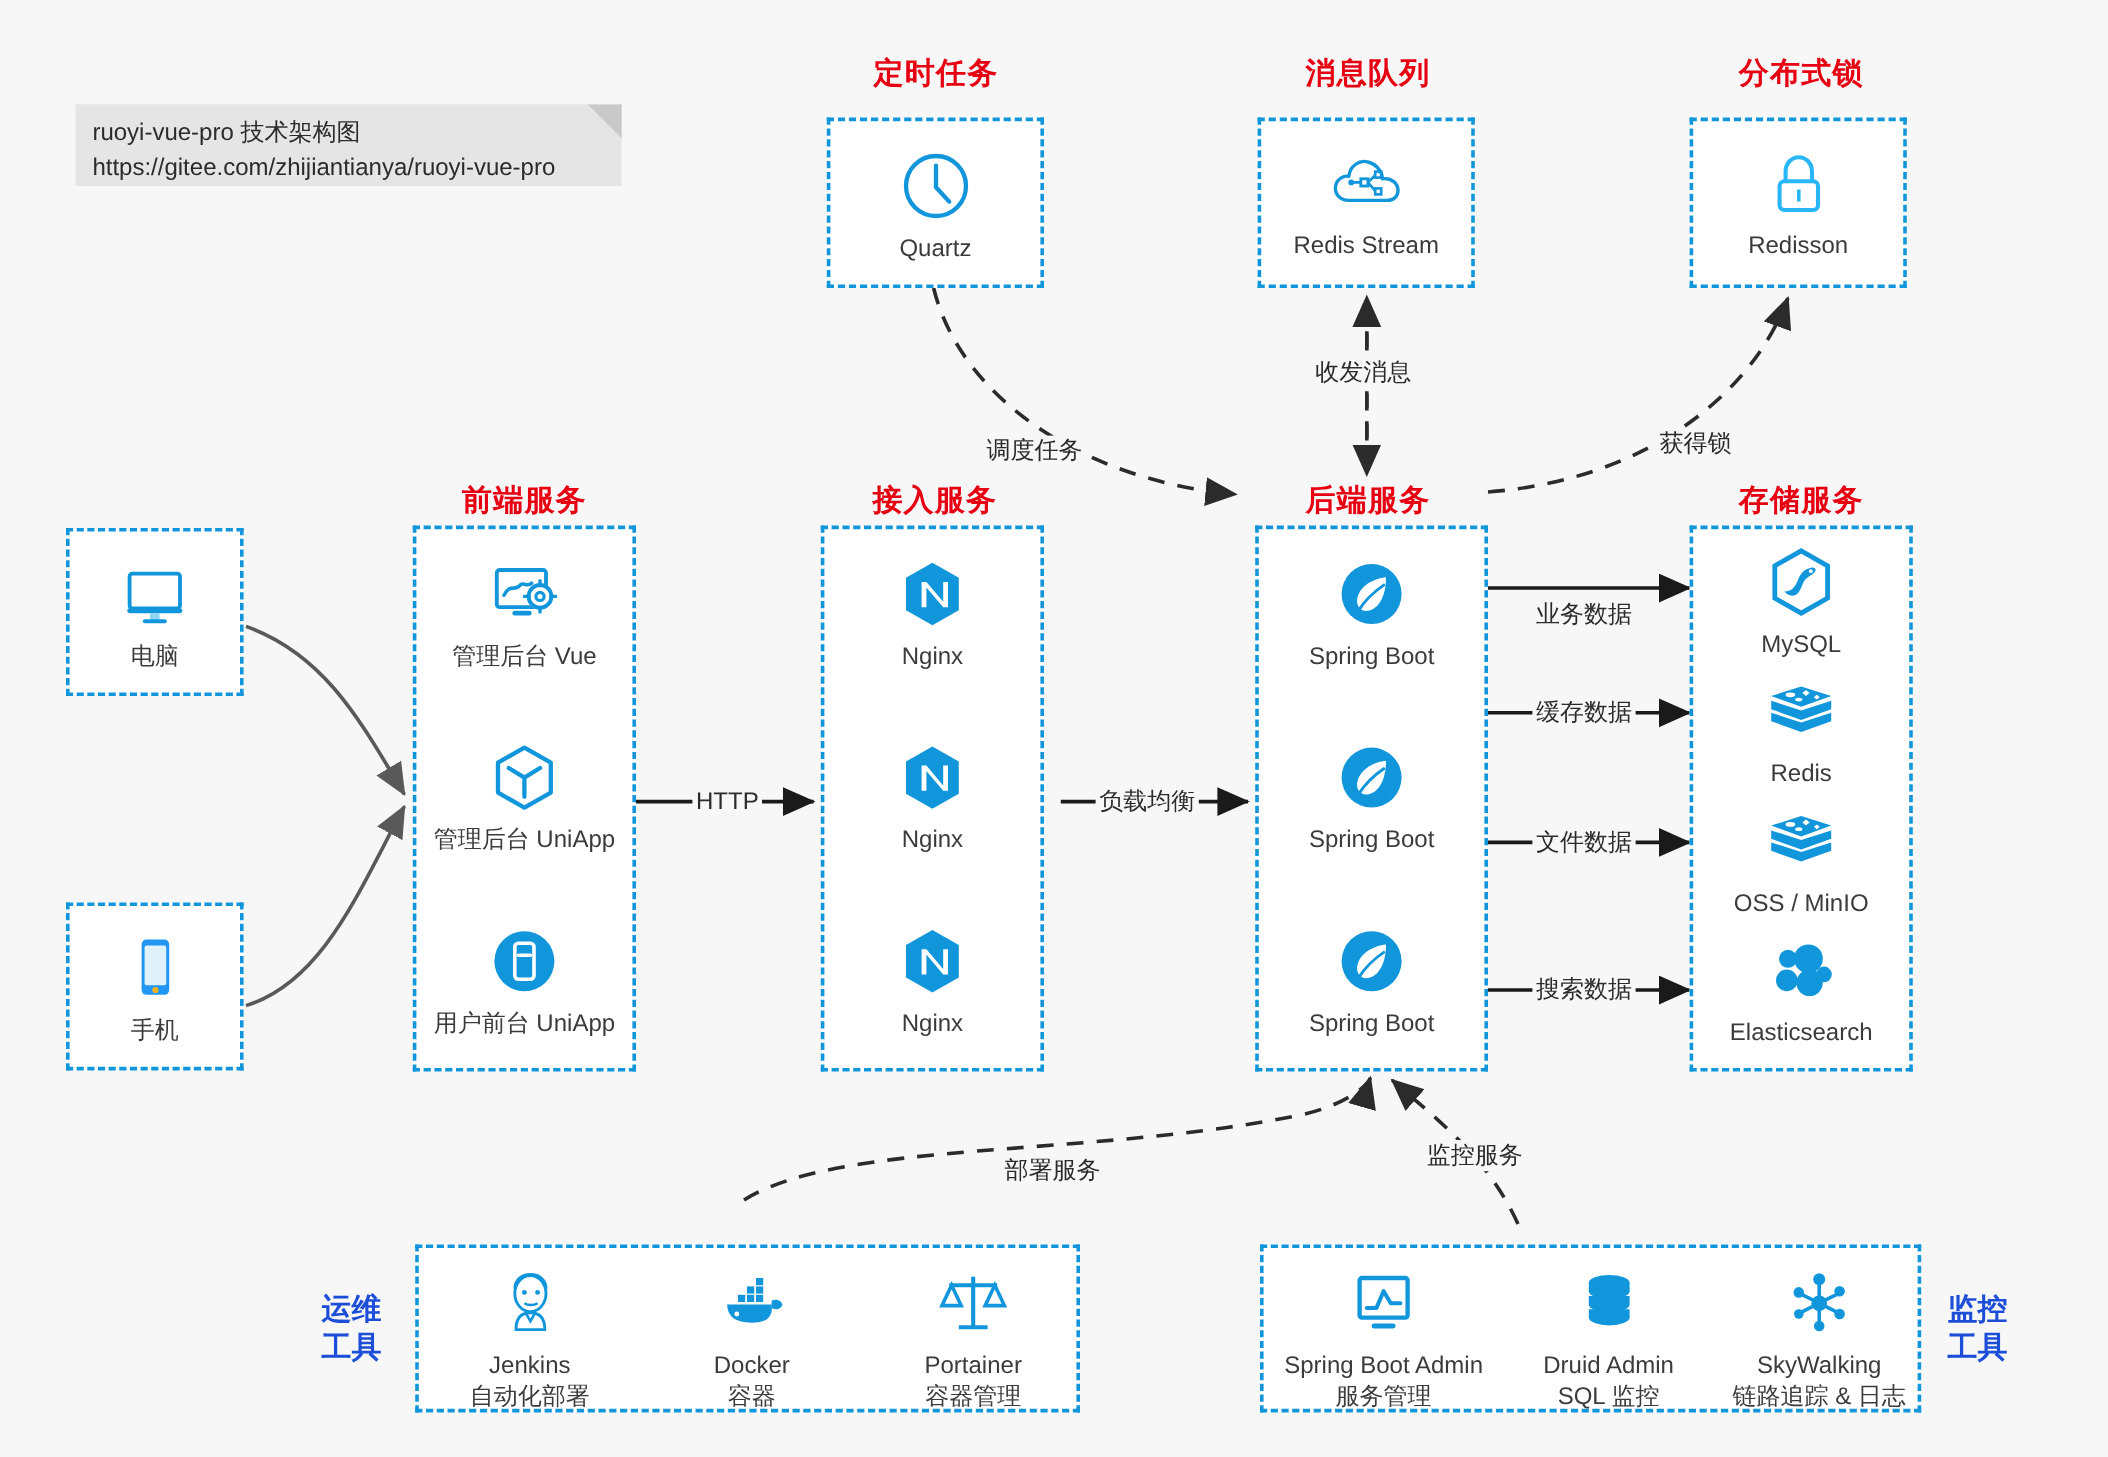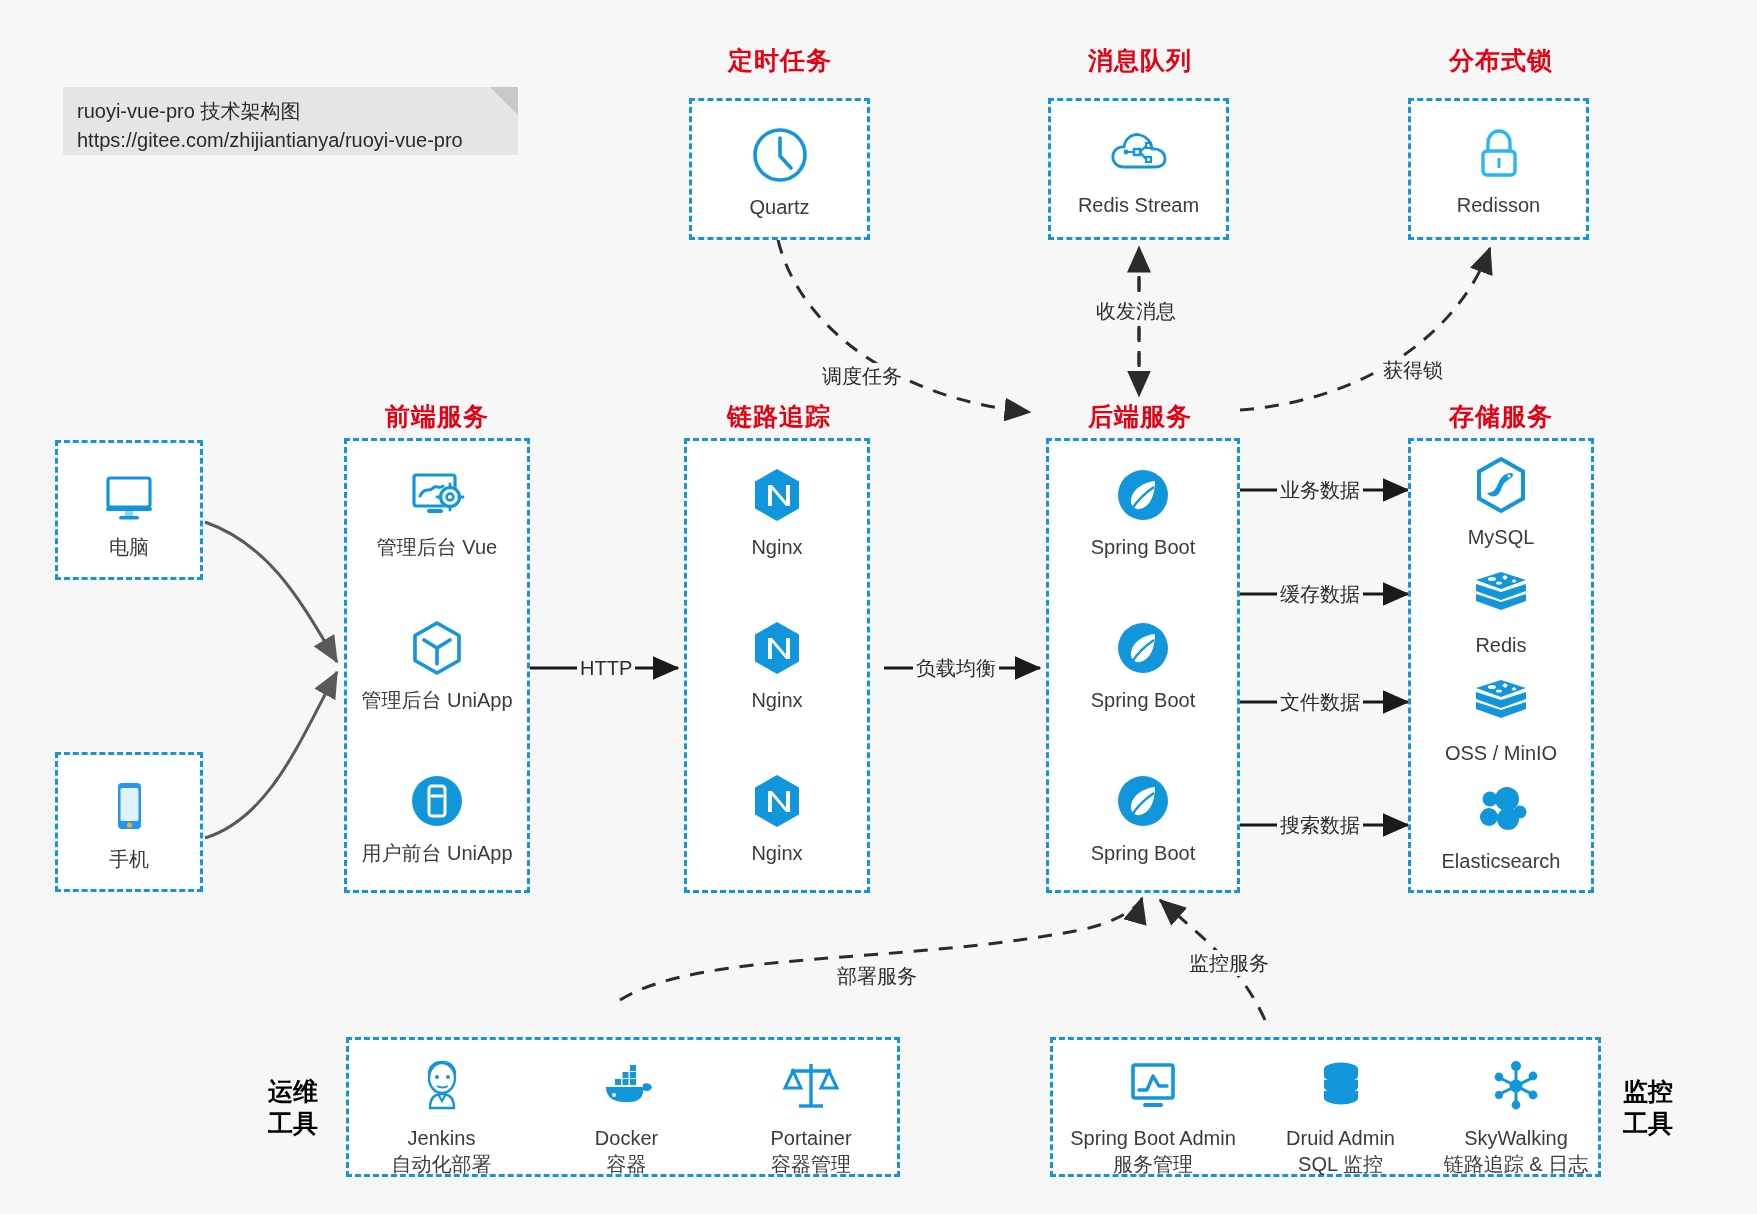--- a/index.html
+++ b/index.html
@@ -23,21 +23,21 @@
   .group-title{
     position:absolute;
     color:#e60012;
     font-weight:bold;
     font-size:25px;
     letter-spacing:1px;
     white-space:nowrap;
   }
   .side-title{
     position:absolute;
-    color:#000000;
+    color:#1d4ed8;
     font-weight:bold;
     font-size:25px;
     line-height:32px;
     text-align:center;
     white-space:nowrap;
   }
 
   
   .node{
     position:absolute;
@@ -215,21 +215,21 @@
     <div class="node" style="top:328px;">
       <svg class="icon" viewBox="0 0 64 64">
         <circle cx="32" cy="32" r="25" fill="#1296db"></circle>
         <rect x="24" y="17" width="16" height="30" rx="3" fill="none" stroke="#ffffff" stroke-width="3"></rect>
         <line x1="27" y1="27" x2="37" y2="27" stroke="#ffffff" stroke-width="3" stroke-linecap="round"></line>
       </svg>
       <div class="cap">用户前台 UniApp</div>
     </div>
   </div>
 
-  <div class="group-title" style="left:727px;top:400px;">链路追踪</div>
+  <div class="group-title" style="left:727px;top:400px;">接入服务</div>
   <div class="group" style="left:684px;top:438px;width:186px;height:455px;">
 
     <div class="node" style="top:22px;">
       <svg class="icon" viewBox="0 0 64 64">
         <path d="M32 6 L54 18.5 L54 45.5 L32 58 L10 45.5 L10 18.5 Z" fill="#1296db"></path>
         <path d="M23 43 L23 22 L27 22 L41 38.5 L41 22 L45 22 L45 43 L41 43 L27 26.5 L27 43 Z" fill="#ffffff"></path>
       </svg>
       <div class="cap">Nginx</div>
     </div>
 
@@ -436,21 +436,21 @@
     <div>工具</div>
   </div>
 
   <div class="elabel" style="left:577px;top:655px;">HTTP</div>
   <div class="elabel" style="left:913px;top:655px;">负载均衡</div>
 
   <div class="elabel" style="left:819px;top:363px;">调度任务</div>
   <div class="elabel" style="left:1093px;top:298px;">收发消息</div>
   <div class="elabel" style="left:1380px;top:357px;">获得锁</div>
 
-  <div class="elabel" style="left:1277px;top:477px;text-align:right;">业务数据</div>
+  <div class="elabel" style="left:1277px;top:499px;text-align:right;">业务数据</div>
   <div class="elabel" style="left:1277px;top:581px;">缓存数据</div>
   <div class="elabel" style="left:1277px;top:689px;">文件数据</div>
   <div class="elabel" style="left:1277px;top:812px;text-align:center;">搜索数据</div>
 
   <div class="elabel" style="left:834px;top:963px;">部署服务</div>
   <div class="elabel" style="left:1186px;top:950px;">监控服务</div>
 
 </div>
 
 </body></html>

